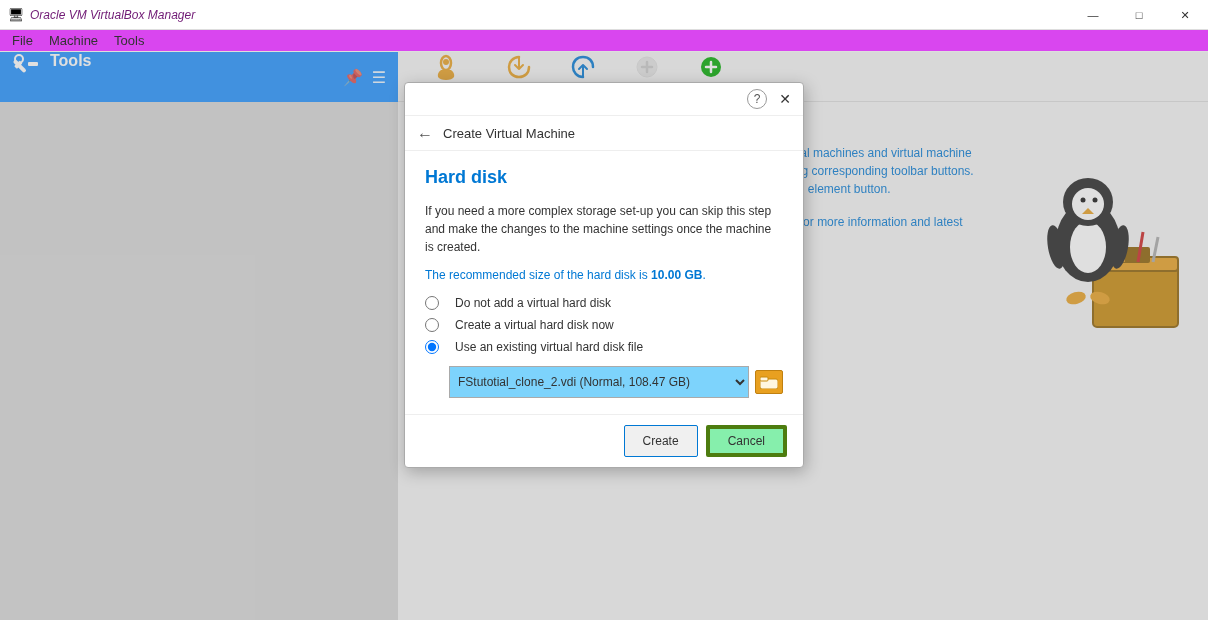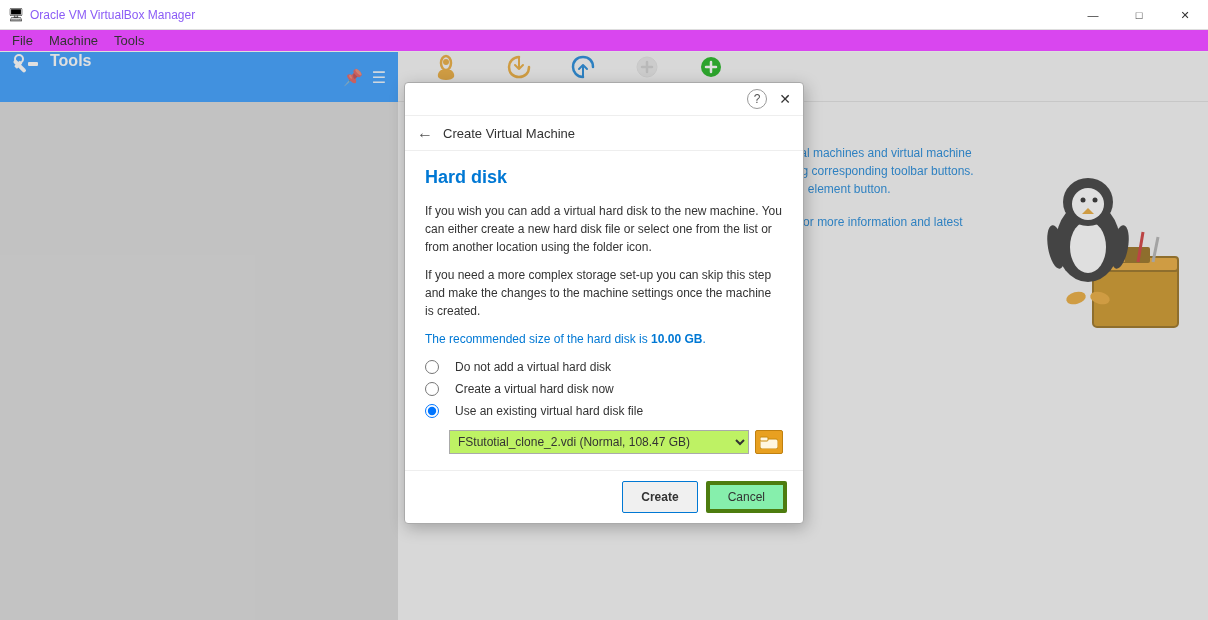--- a/index.html
+++ b/index.html
@@ -24,21 +24,22 @@
       position: relative;
     }
     .title-bar-icon {
       width: 16px;
       height: 16px;
       margin-right: 6px;
       display: flex; align-items: center; justify-content: center;
     }
     .title-bar-text {
       font-size: 12px;
-      color: #8b5cf6;
+      color: #701a75;
+      font-style: italic;
     }
     .title-bar-controls {
       position: absolute;
       right: 0;
       top: 0;
       height: 100%;
       display: flex;
     }
     .title-btn {
       width: 46px;
@@ -280,25 +281,25 @@
 
     .disk-file-row {
       display: flex;
       align-items: center;
       gap: 6px;
       margin-top: 4px;
       padding-left: 24px;
     }
     .disk-file-select {
       flex: 1;
-      height: 24px;
+      height: 32px;
       font-size: 12px;
       border: 1px solid #aaa;
       padding: 0 4px;
-      background: #bef264;
+      background: #7dd3fc;
       color: #333;
     }
     .disk-folder-btn {
       width: 28px;
       height: 24px;
       background: #e8a020;
       border: 1px solid #c08010;
       border-radius: 2px;
       display: flex;
       align-items: center;
@@ -319,21 +320,20 @@
       font-size: 12px;
       border: 4px solid #4d7c0f;
       background: #86efac;
       cursor: pointer;
       border-radius: 2px;
       color: #333;
     }
     .dialog-btn.primary {
       background: #f0f0f0;
       border: 1px solid #0078d4;
-      font-weight: bold;
     }
 
     
     .mascot-container {
       position: absolute;
       right: 20px;
       top: 60px;
     }
   </style>
 </head>
@@ -492,21 +492,20 @@
     </div>
 
     <div class="dialog-nav">
       <div class="dialog-back-btn">←</div>
       <span class="dialog-nav-title">Create Virtual Machine</span>
     </div>
 
     <div class="dialog-body">
       <div class="dialog-section-title">Hard disk</div>
 
-      <p class="dialog-desc">If you wish you can add a virtual hard disk to the new machine. You can either create a new hard disk file or select one from the list or from another location using the folder icon.</p>
       <p class="dialog-desc">If you need a more complex storage set-up you can skip this step and make the changes to the machine settings once the machine is created.</p>
       <p class="dialog-desc-highlight">
         <span>The recommended size of the hard disk is </span><strong>10.00 GB</strong><span>.</span>
       </p>
 
       <div class="radio-group">
 
         <label class="radio-item">
           <input type="radio" class="radio-input" name="disk-option" style="">
           <span>Do not add a virtual hard disk</span>

